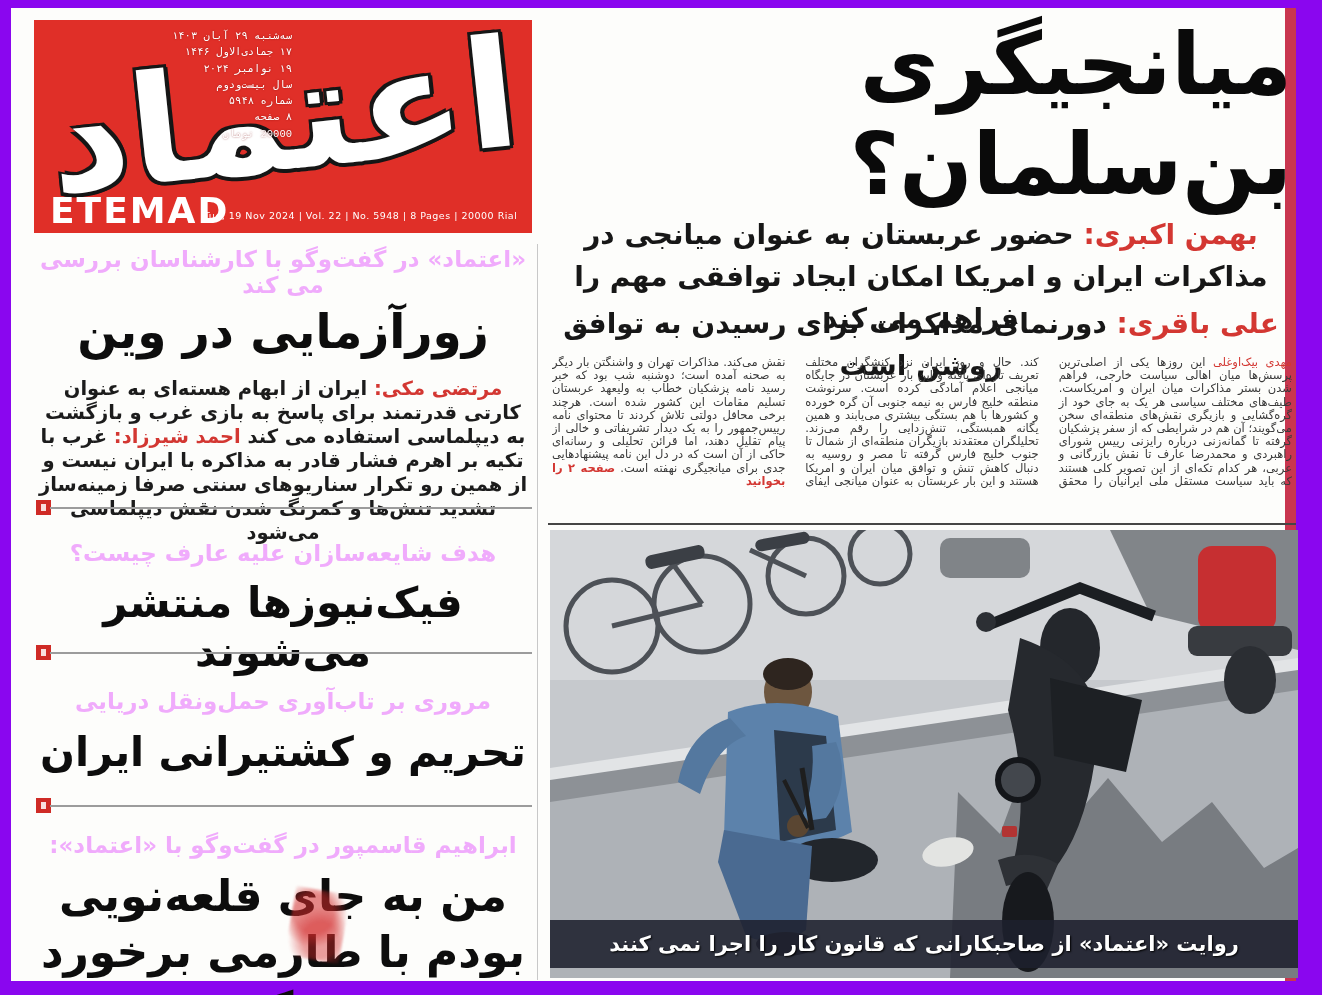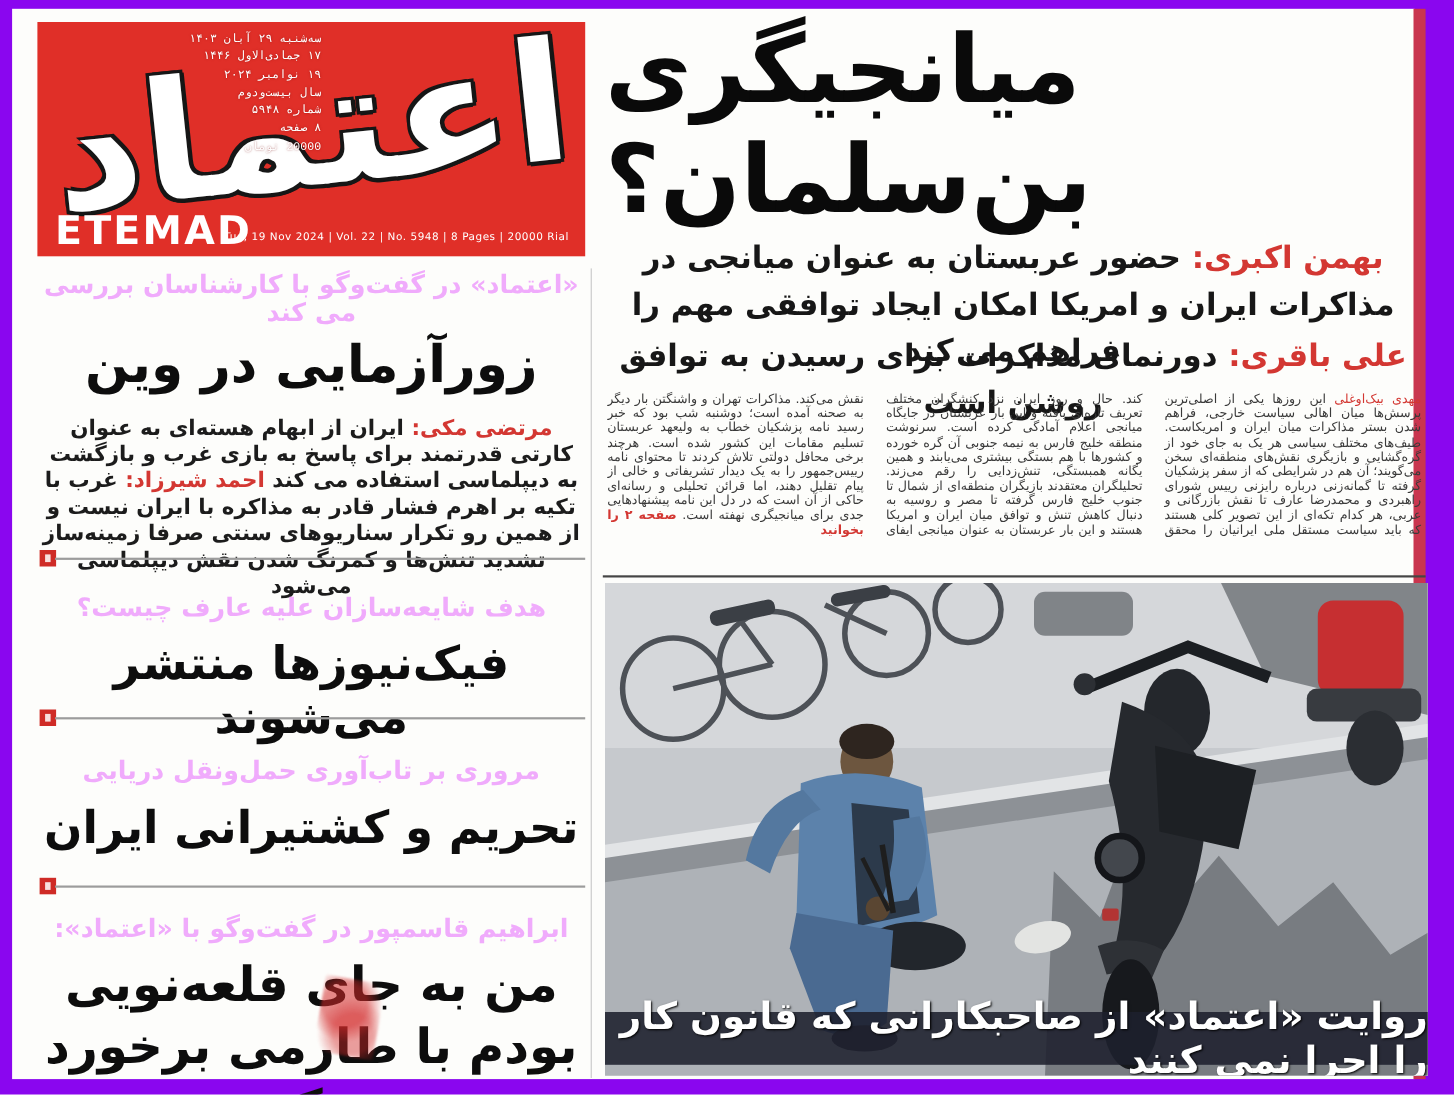--- a/index.html
+++ b/index.html
@@ -54,21 +54,21 @@
   }
   .red-name{color:#d33732;}
   .divider{position:absolute;left:50px;width:482px;height:2px;background:#9c9c9c;}
   .marker{position:absolute;width:15px;height:15px;background:#cf2b26;}
   .marker i{display:block;width:5px;height:7px;margin:4px auto;background:#fff;opacity:.85;}
   .vrule{position:absolute;left:537px;top:244px;width:1px;height:736px;background:#c8c8c8;}
 
   
   .lead-headline{
     position:absolute;left:550px;top:14px;width:742px;
-    font-size:86px;font-weight:bold;text-align:left;color:#0a0a0a;letter-spacing:-3px;
+    font-size:86px;font-weight:bold;text-align:right;color:#0a0a0a;letter-spacing:-3px;
   }
   .lead-deck{
     position:absolute;left:550px;top:150px;width:742px;
     font-size:35px;font-weight:bold;text-align:center;color:#161616;
   }
   .lead-quote{
     position:absolute;left:550px;width:742px;
     font-size:28px;font-weight:bold;line-height:42px;text-align:center;color:#171717;
   }
   .body-cols{
@@ -83,21 +83,21 @@
 
   
   .photo{
     position:absolute;left:550px;top:530px;width:748px;height:448px;overflow:hidden;background:#c6c9cd;
   }
   .photo svg{display:block;}
   .photo-caption{
     position:absolute;left:0;right:0;bottom:10px;height:48px;
     background:rgba(30,32,46,.88);
     display:flex;align-items:center;justify-content:center;
-    color:#fff;font-size:34px;font-weight:bold;
+    color:#fff;font-size:21px;font-weight:bold;
     text-shadow:1px 1px 2px #000;
   }
 
   .stamp{
     position:absolute;left:290px;top:890px;width:55px;height:70px;
     background:radial-gradient(circle at 40% 35%, rgba(210,40,40,.55) 0 35%, transparent 60%),
                radial-gradient(circle at 60% 70%, rgba(210,40,40,.45) 0 30%, transparent 55%);
     filter:blur(1px);transform:rotate(10deg);
   }
 </style>

